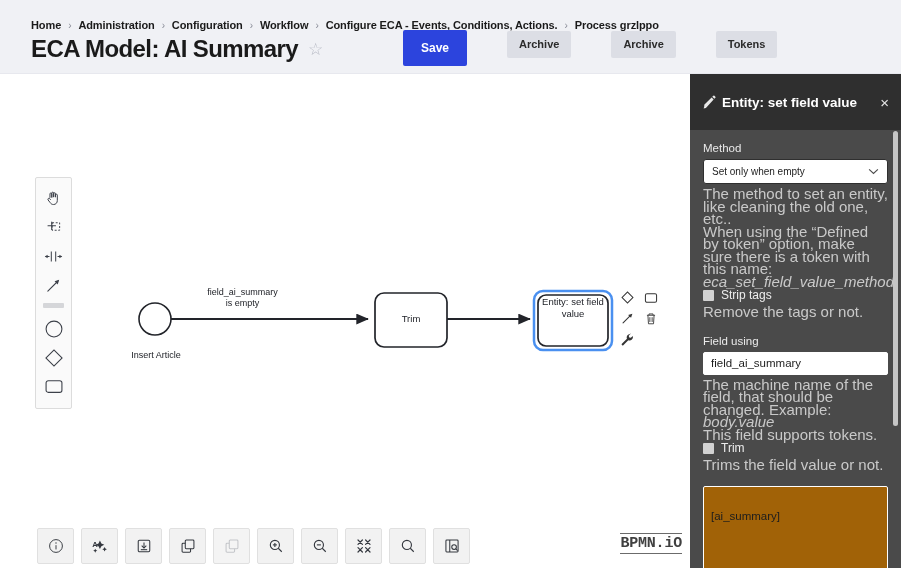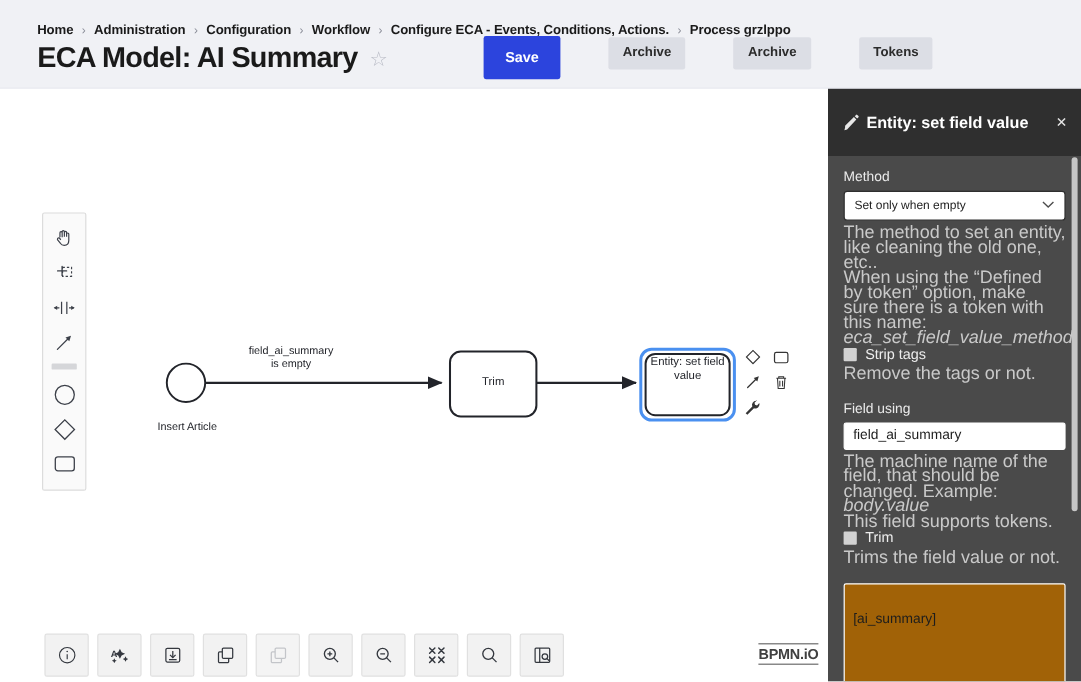--- a/index.html
+++ b/index.html
@@ -171,29 +171,30 @@
     justify-content: center;
     cursor: pointer;
     color: #34383f;
   }
   .tool-btn.disabled { color: #c3c5c9; background: #f4f4f4; }
 
   .bpmn-logo {
     position: absolute;
     right: 8px;
     bottom: 14px;
-    font-size: 12px;
+    font-size: 15px;
     font-weight: bold;
     color: #404040;
     letter-spacing: -0.2px;
     border-top: 1.5px solid #6b6b6b;
     border-bottom: 1.5px solid #6b6b6b;
     padding: 1px 0;
     z-index: 4;
     cursor: pointer;
+    font-family: Liberation Mono, monospace;
   }
 
   
   .dlabel {
     position: absolute;
     font-family: "Liberation Sans", sans-serif;
     font-size: 9px;
     color: #22242a;
     text-align: center;
     line-height: 11px;

